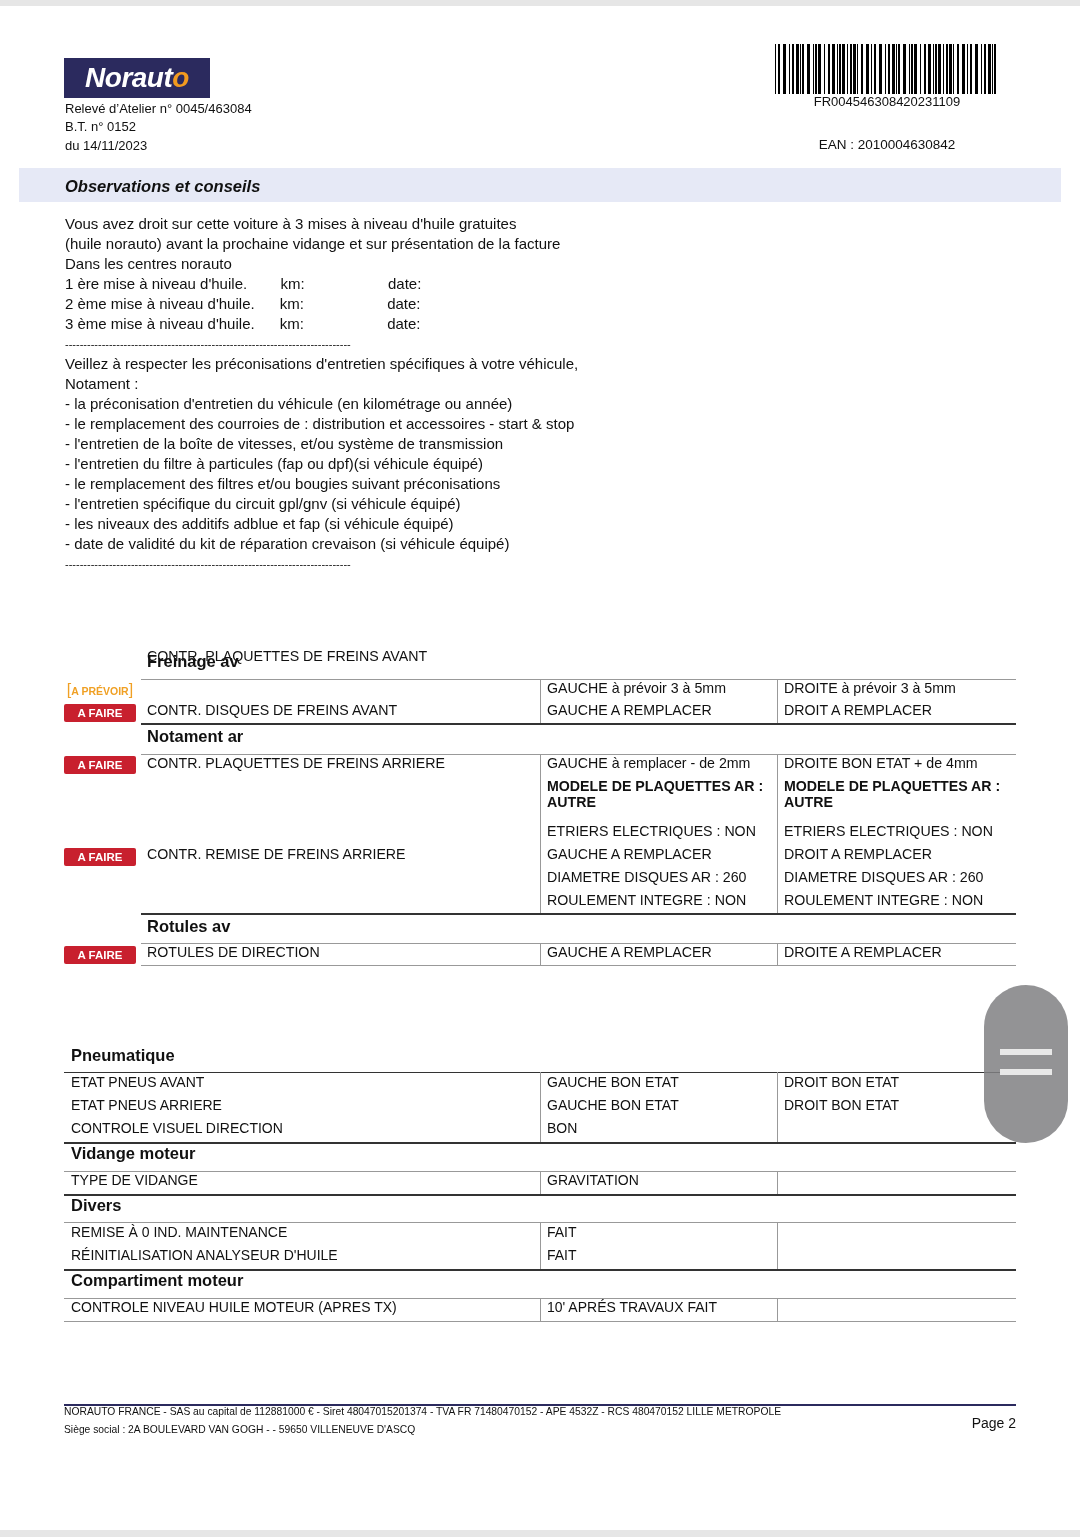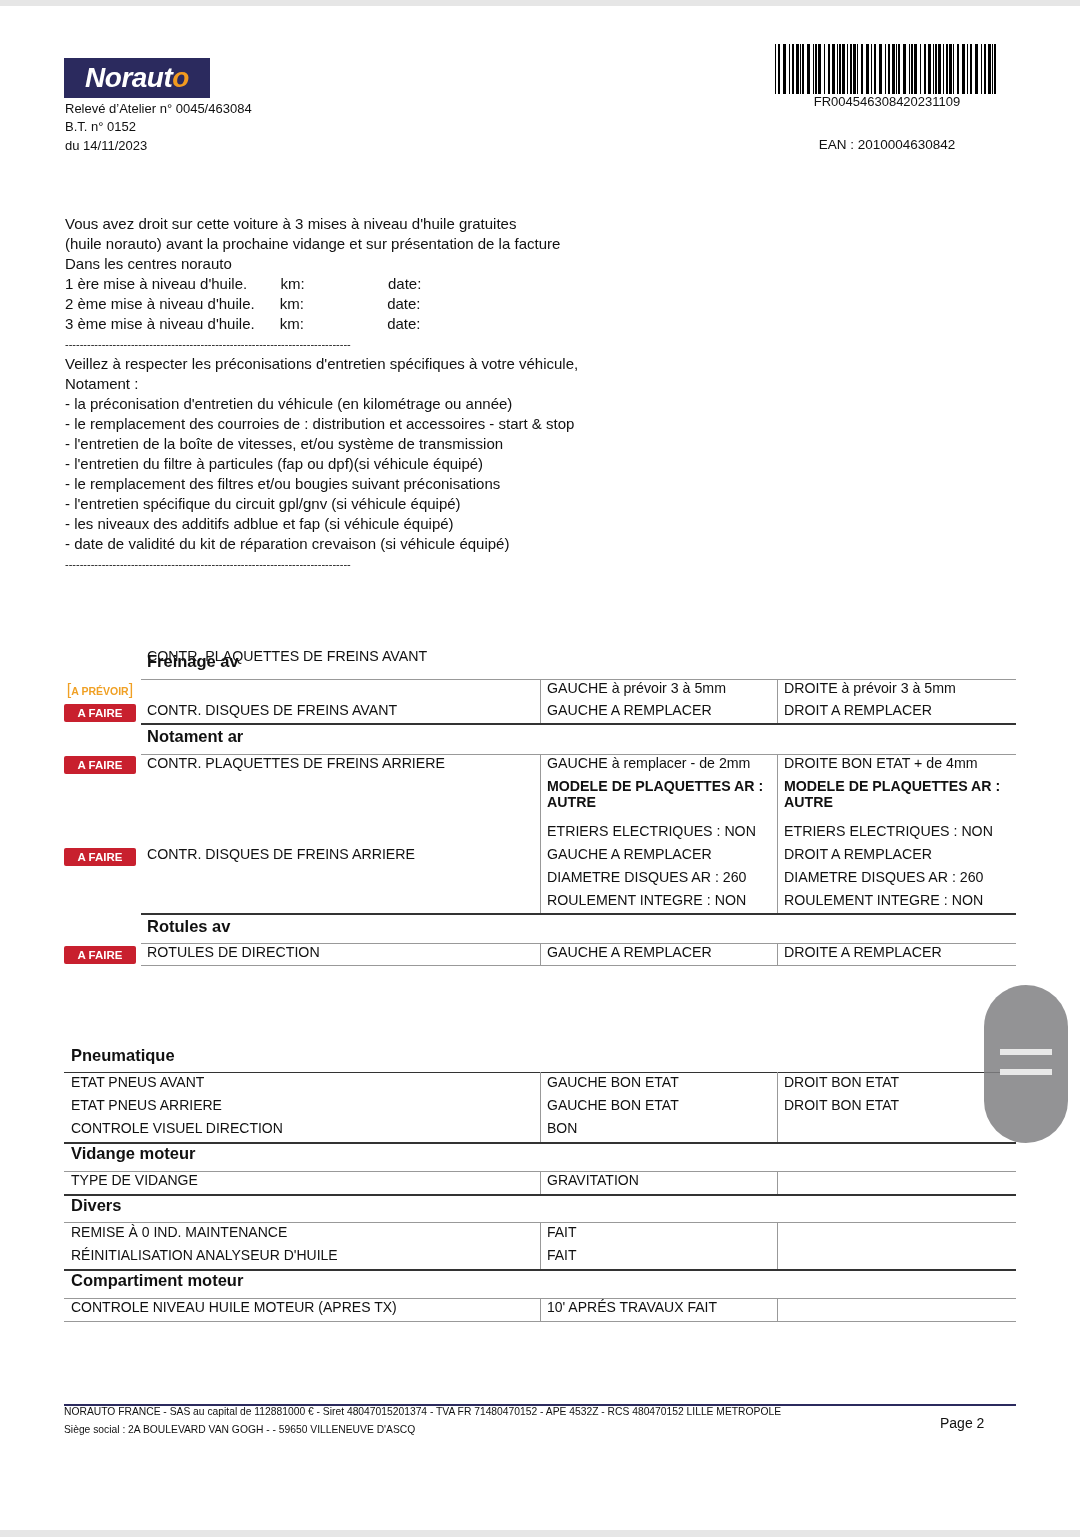--- a/index.html
+++ b/index.html
@@ -23,21 +23,21 @@
   .hline.dark { border-top:2px solid #333; }
   .vline { width:0; border-left:1px solid #999; }
   .cell { font-size:14.2px; white-space:nowrap; }
   .cell.bold { font-weight:bold; }
   .cell.small { font-size:14px; }
   .badge-faire { left:64px; width:72px; height:18px; background:#c8202e; border-radius:2px; color:#fff; font-weight:bold; font-size:11.5px; text-align:center; line-height:18px; }
   .badge-prevoir { left:64px; width:72px; height:18px; color:#f0a024; font-weight:bold; font-size:10.5px; text-align:center; line-height:18px; }
   .badge-prevoir .br { font-size:16px; font-weight:normal; }
   .foot-line { left:64px; top:1398px; width:952px; height:0; border-top:2px solid #2b2a5e; }
   .foot { left:64px; font-size:10.3px; }
-  .pagenum { left:940px; top:1409px; width:76px; text-align:left; font-size:14px; }
+  .pagenum { left:940px; top:1409px; width:76px; text-align:right; font-size:14px; }
   .scroll-handle { left:984px; top:985px; width:84px; height:158px; background:rgba(128,128,130,0.85); border-radius:42px; }
   .scroll-handle i { position:absolute; left:16px; width:52px; height:6px; background:#e8e8e8; }
 </style>
 </head>
 <body>
 
 <div class="page">
 
   <div class="abs logo">
     <span><span>Noraut</span><span class="o">o</span></span>
@@ -156,20 +156,23 @@
       <i style="width: 3px;"></i>
       <b style="width: 1px;"></b>
       <i style="width: 1px;"></i>
       <b style="width: 1px;"></b>
       <i style="width: 2px;"></i>
       <b style="width: 3px;"></b>
     </div>
   <div class="abs bc-num">FR004546308420231109</div>
   <div class="abs ean">EAN : 2010004630842</div>
 
+  <div class="abs section" style="top:162px">
+    <span>Observations et conseils</span>
+  </div>
   <div class="abs obs" id="obs"><div>Vous avez droit sur cette voiture à 3 mises à niveau d'huile gratuites</div><div>(huile norauto) avant la prochaine vidange et sur présentation de la facture</div><div>Dans les centres norauto</div><div>1 ère mise à niveau d'huile.        km:                    date:</div><div>2 ème mise à niveau d'huile.      km:                    date:</div><div>3 ème mise à niveau d'huile.      km:                    date:</div><div style="font-size: 11px; line-height: 20px; letter-spacing: 0px;">------------------------------------------------------------------------------</div><div>Veillez à respecter les préconisations d'entretien spécifiques à votre véhicule,</div><div>Notament :</div><div>- la préconisation d'entretien du véhicule (en kilométrage ou année)</div><div>- le remplacement des courroies de : distribution et accessoires - start &amp; stop</div><div>- l'entretien de la boîte de vitesses, et/ou système de transmission</div><div>- l'entretien du filtre à particules (fap ou dpf)(si véhicule équipé)</div><div>- le remplacement des filtres et/ou bougies suivant préconisations</div><div>- l'entretien spécifique du circuit gpl/gnv (si véhicule équipé)</div><div>- les niveaux des additifs adblue et fap (si véhicule équipé)</div><div>- date de validité du kit de réparation crevaison (si véhicule équipé)</div><div style="font-size: 11px; line-height: 20px; letter-spacing: 0px;">------------------------------------------------------------------------------</div></div>
 
 
   <div class="abs grp-title" style="left:147px;top:646px">Freinage av</div>
   <div class="abs hline" style="left:141px;top:673px;width:875px"></div>
   <div class="abs badge-prevoir" style="top:675px"><span class="br">[</span><span>A PRÉVOIR</span><span class="br">]</span></div>
   <div class="abs cell" style="left:147px;top:642px">CONTR. PLAQUETTES DE FREINS AVANT</div>
   <div class="abs cell" style="left:547px;top:674px">GAUCHE à prévoir 3 à 5mm</div>
   <div class="abs cell" style="left:784px;top:674px">DROITE à prévoir 3 à 5mm</div>
   <div class="abs badge-faire" style="top:698px">A FAIRE</div>
@@ -193,21 +196,21 @@
 
   <div class="abs cell" style="left:547px;top:817px">ETRIERS ELECTRIQUES : NON</div>
   <div class="abs cell" style="left:547px;top:840px">GAUCHE A REMPLACER</div>
   <div class="abs cell" style="left:547px;top:863px">DIAMETRE DISQUES AR : 260</div>
   <div class="abs cell" style="left:547px;top:886px">ROULEMENT INTEGRE : NON</div>
   <div class="abs cell" style="left:784px;top:817px">ETRIERS ELECTRIQUES : NON</div>
   <div class="abs cell" style="left:784px;top:840px">DROIT A REMPLACER</div>
   <div class="abs cell" style="left:784px;top:863px">DIAMETRE DISQUES AR : 260</div>
   <div class="abs cell" style="left:784px;top:886px">ROULEMENT INTEGRE : NON</div>
   <div class="abs badge-faire" style="top:842px">A FAIRE</div>
-  <div class="abs cell" style="left:147px;top:840px">CONTR. DISQUES DE FREINS ARRIERE</div>
+  <div class="abs cell" style="left:147px;top:840px">CONTR. REMISE DE FREINS ARRIERE</div>
   <div class="abs vline" style="left:540px;top:748px;height:159px"></div>
   <div class="abs vline" style="left:777px;top:748px;height:159px"></div>
   <div class="abs hline dark" style="left:141px;top:907px;width:875px"></div>
 
   <div class="abs grp-title" style="left:147px;top:911px">Rotules av</div>
   <div class="abs hline" style="left:141px;top:937px;width:875px"></div>
   <div class="abs badge-faire" style="top:940px">A FAIRE</div>
   <div class="abs cell" style="left:147px;top:938px">ROTULES DE DIRECTION</div>
   <div class="abs cell" style="left:547px;top:938px">GAUCHE A REMPLACER</div>
   <div class="abs cell" style="left:784px;top:938px">DROITE A REMPLACER</div>

